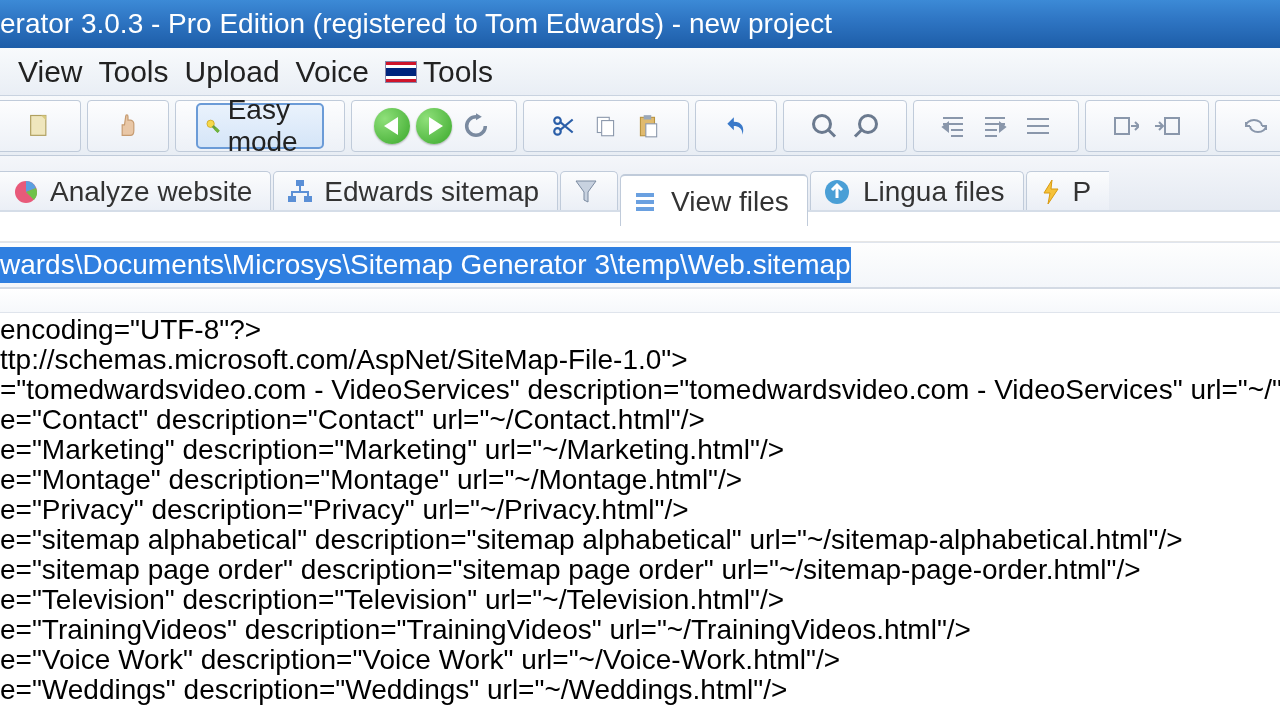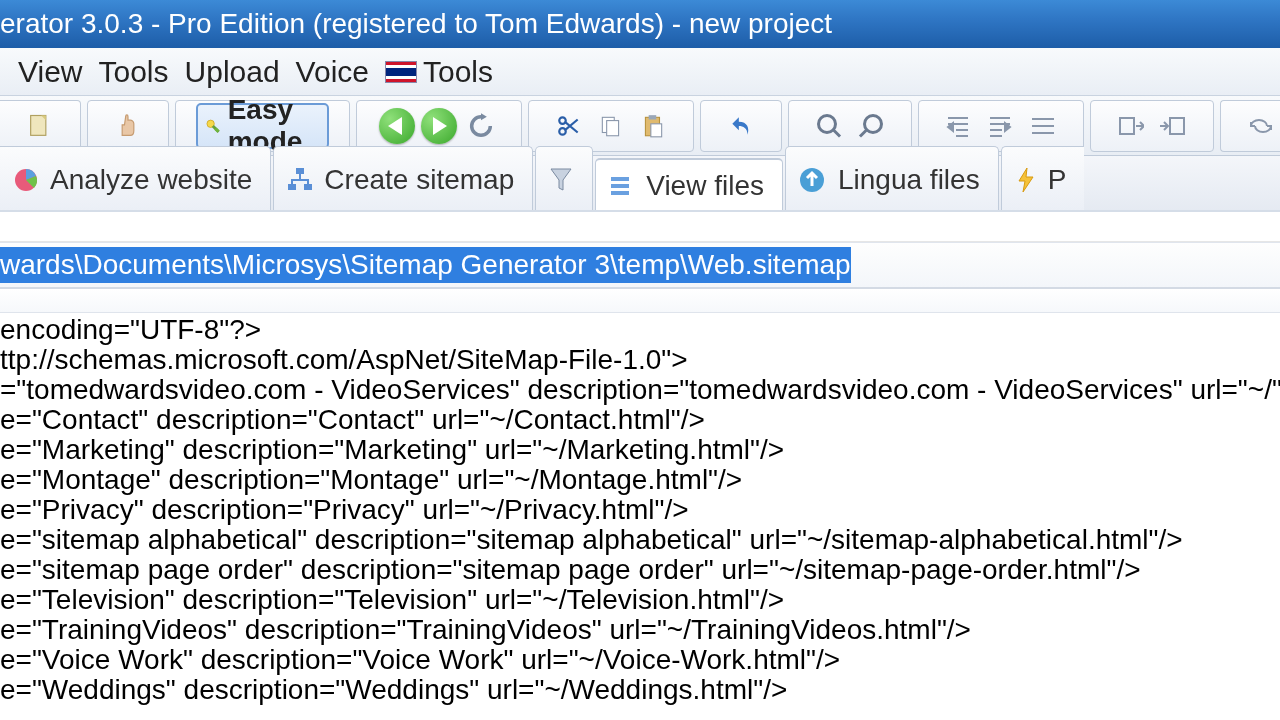--- a/index.html
+++ b/index.html
@@ -59,21 +59,20 @@
 .tb-group {
   display: flex;
   align-items: center;
   gap: 2px;
   border: 1px solid #c0cbda;
   border-radius: 4px;
   margin: 8px 3px;
   padding: 4px 20px;
   height: 52px;
   background: linear-gradient(to bottom, #fdfdfe 0%, #edf1f7 100%);
-  font-weight: bold;
 }
 .tb-btn {
   width: 40px;
   height: 40px;
   display: flex;
   align-items: center;
   justify-content: center;
   border-radius: 3px;
 }
 .easy-mode {
@@ -114,29 +113,29 @@
   align-items: center;
   gap: 10px;
   padding: 8px 18px 6px 12px;
   font-size: 28px;
   color: #333;
   border: 1px solid #c0cbda;
   border-bottom: none;
   border-radius: 5px 5px 0 0;
   background: linear-gradient(to bottom, #fbfcfd 0%, #ebeff6 100%);
   margin-right: 2px;
-  height: 64px;
+  height: 39px;
   white-space: nowrap;
 }
 .tab.active {
   background: #fff;
   border-top: 2px solid #c0cbda;
   height: 52px;
   position: relative;
-  top: 0;
+  top: 16px;
 }
 .spacer-bar {
   height: 30px;
   background: #fff;
   border-bottom: 1px solid #e6e6e6;
 }
 .path-bar {
   background: linear-gradient(to bottom, #fefefe 0%, #f3f6fa 100%);
   border-top: 1px solid #e0e5ed;
   border-bottom: 2px solid #d3dae4;
@@ -324,21 +323,21 @@
       </svg>
     <span>Analyze website</span>
   </div>
   <div class="tab">
     <svg width="28" height="28">
         <rect x="10" y="2" width="8" height="6" fill="#5a8fd6"></rect>
         <rect x="2" y="18" width="8" height="6" fill="#5a8fd6"></rect>
         <rect x="18" y="18" width="8" height="6" fill="#5a8fd6"></rect>
         <path d="M14 8 L14 14 M6 18 L6 14 L22 14 L22 18" stroke="#5a8fd6" stroke-width="2" fill="none"></path>
       </svg>
-    <span>Create sitemap</span>
+    <span>Edwards sitemap</span>
   </div>
   <div class="tab">
     <svg width="26" height="28">
         <path d="M3 3 L23 3 L15 14 L15 24 L11 22 L11 14 Z" fill="#c8d2e0" stroke="#7a8aa0"></path>
       </svg>
   </div>
   <div class="tab active">
     <svg width="28" height="26">
         <rect x="3" y="4" width="18" height="4" fill="#6aa0e0"></rect>
         <rect x="3" y="11" width="18" height="4" fill="#6aa0e0"></rect>

